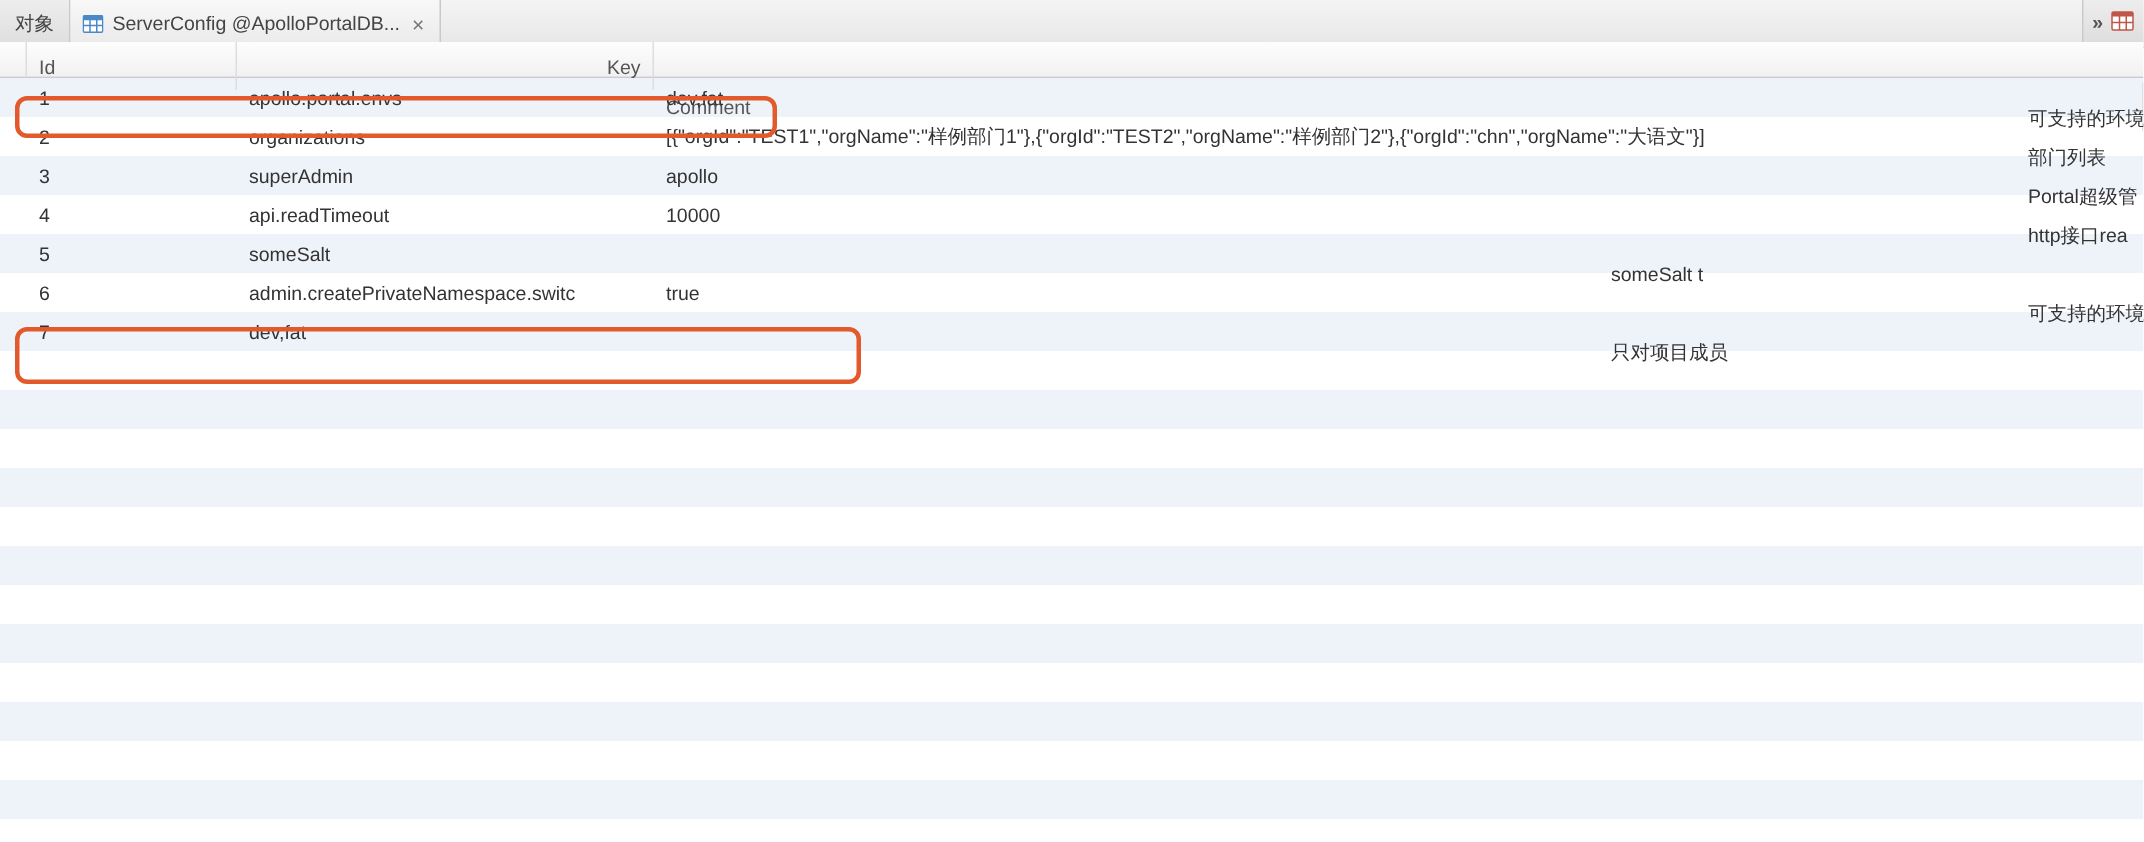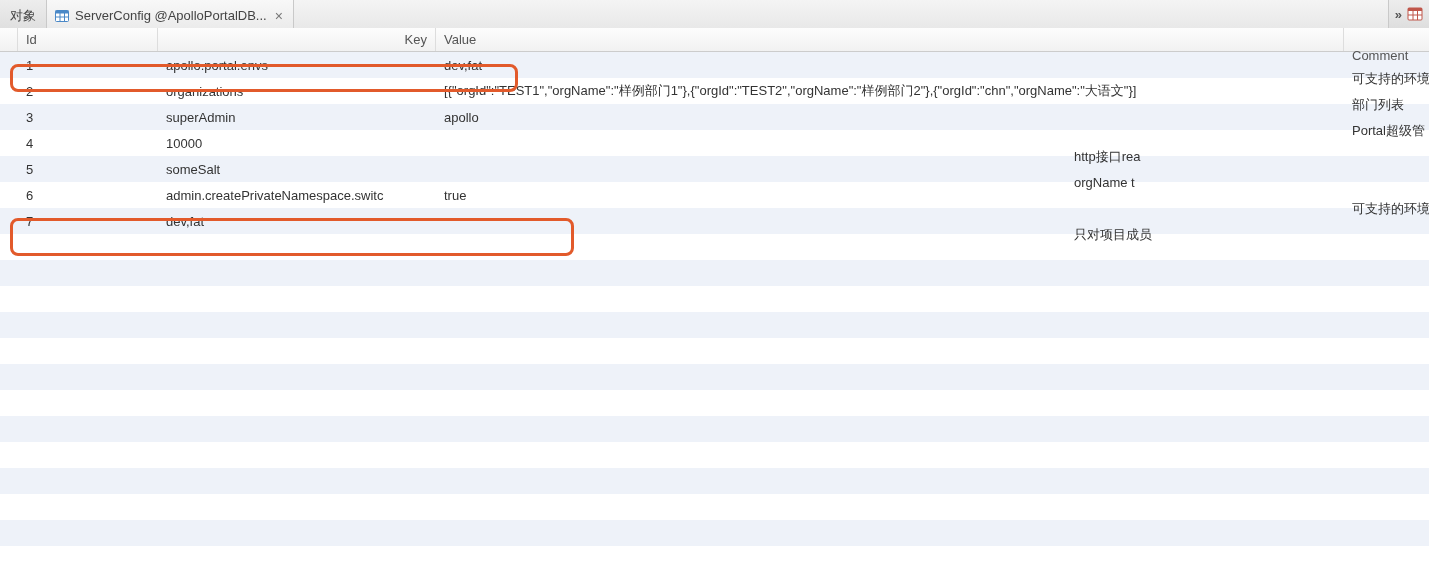--- a/index.html
+++ b/index.html
@@ -88,21 +88,21 @@
     .header-row {
       height: 24px;
       display: flex;
       background: linear-gradient(#fdfdfd, #f1f1f1);
       border-bottom: 1px solid #ccc;
       color: #555;
       font-size: 13px;
     }
     .header-row .cell {
       border-right: 1px solid #ddd;
-      padding: 0 8px;
+      padding: 16px 8px;
       display: flex;
       align-items: center;
       white-space: nowrap;
     }
     .gutter { width: 18px; flex: 0 0 18px; border-right: 1px solid #ddd; }
     .col-id    { width: 140px; flex: 0 0 140px; }
     .col-key   { width: 278px; flex: 0 0 278px; justify-content: flex-end; }
     .col-value { width: 908px; flex: 0 0 908px; }
     .col-comment { flex: 1 0 85px; margin-top: 27px; }
     .data-rows { }
@@ -167,23 +167,20 @@
 
 <div class="grid-area">
   <div class="header-row">
     <div class="gutter"></div>
     <div class="cell col-id">
         <span>Id</span>
       </div>
     <div class="cell col-key">
         <span>Key</span>
       </div>
-    <div class="cell col-value">
-        <span>Value</span>
-      </div>
     <div class="cell col-comment">
         <span>Comment</span>
       </div>
   </div>
 
   <div class="data-rows">
     <div class="data-row">
       <div class="gutter"></div>
       <div class="cell col-id">1</div>
       <div class="cell col-key">apollo.portal.envs</div>
@@ -200,28 +197,29 @@
     <div class="data-row">
       <div class="gutter"></div>
       <div class="cell col-id">3</div>
       <div class="cell col-key">superAdmin</div>
       <div class="cell col-value">apollo</div>
       <div class="cell col-comment">Portal超级管</div>
     </div>
     <div class="data-row">
       <div class="gutter"></div>
       <div class="cell col-id">4</div>
+      <div class="cell col-key">api.readTimeout</div>
       <div class="cell col-value">10000</div>
       <div class="cell col-comment">http接口rea</div>
     </div>
     <div class="data-row">
       <div class="gutter"></div>
       <div class="cell col-id">5</div>
       <div class="cell col-value">someSalt</div>
-      <div class="cell col-comment">orgName t</div>
+      <div class="cell col-comment">someSalt t</div>
     </div>
     <div class="data-row">
       <div class="gutter"></div>
       <div class="cell col-id">6</div>
       <div class="cell col-key">admin.createPrivateNamespace.switc</div>
       <div class="cell col-value">true</div>
       <div class="cell col-comment">可支持的环境</div>
     </div>
     <div class="data-row">
       <div class="gutter"></div>

